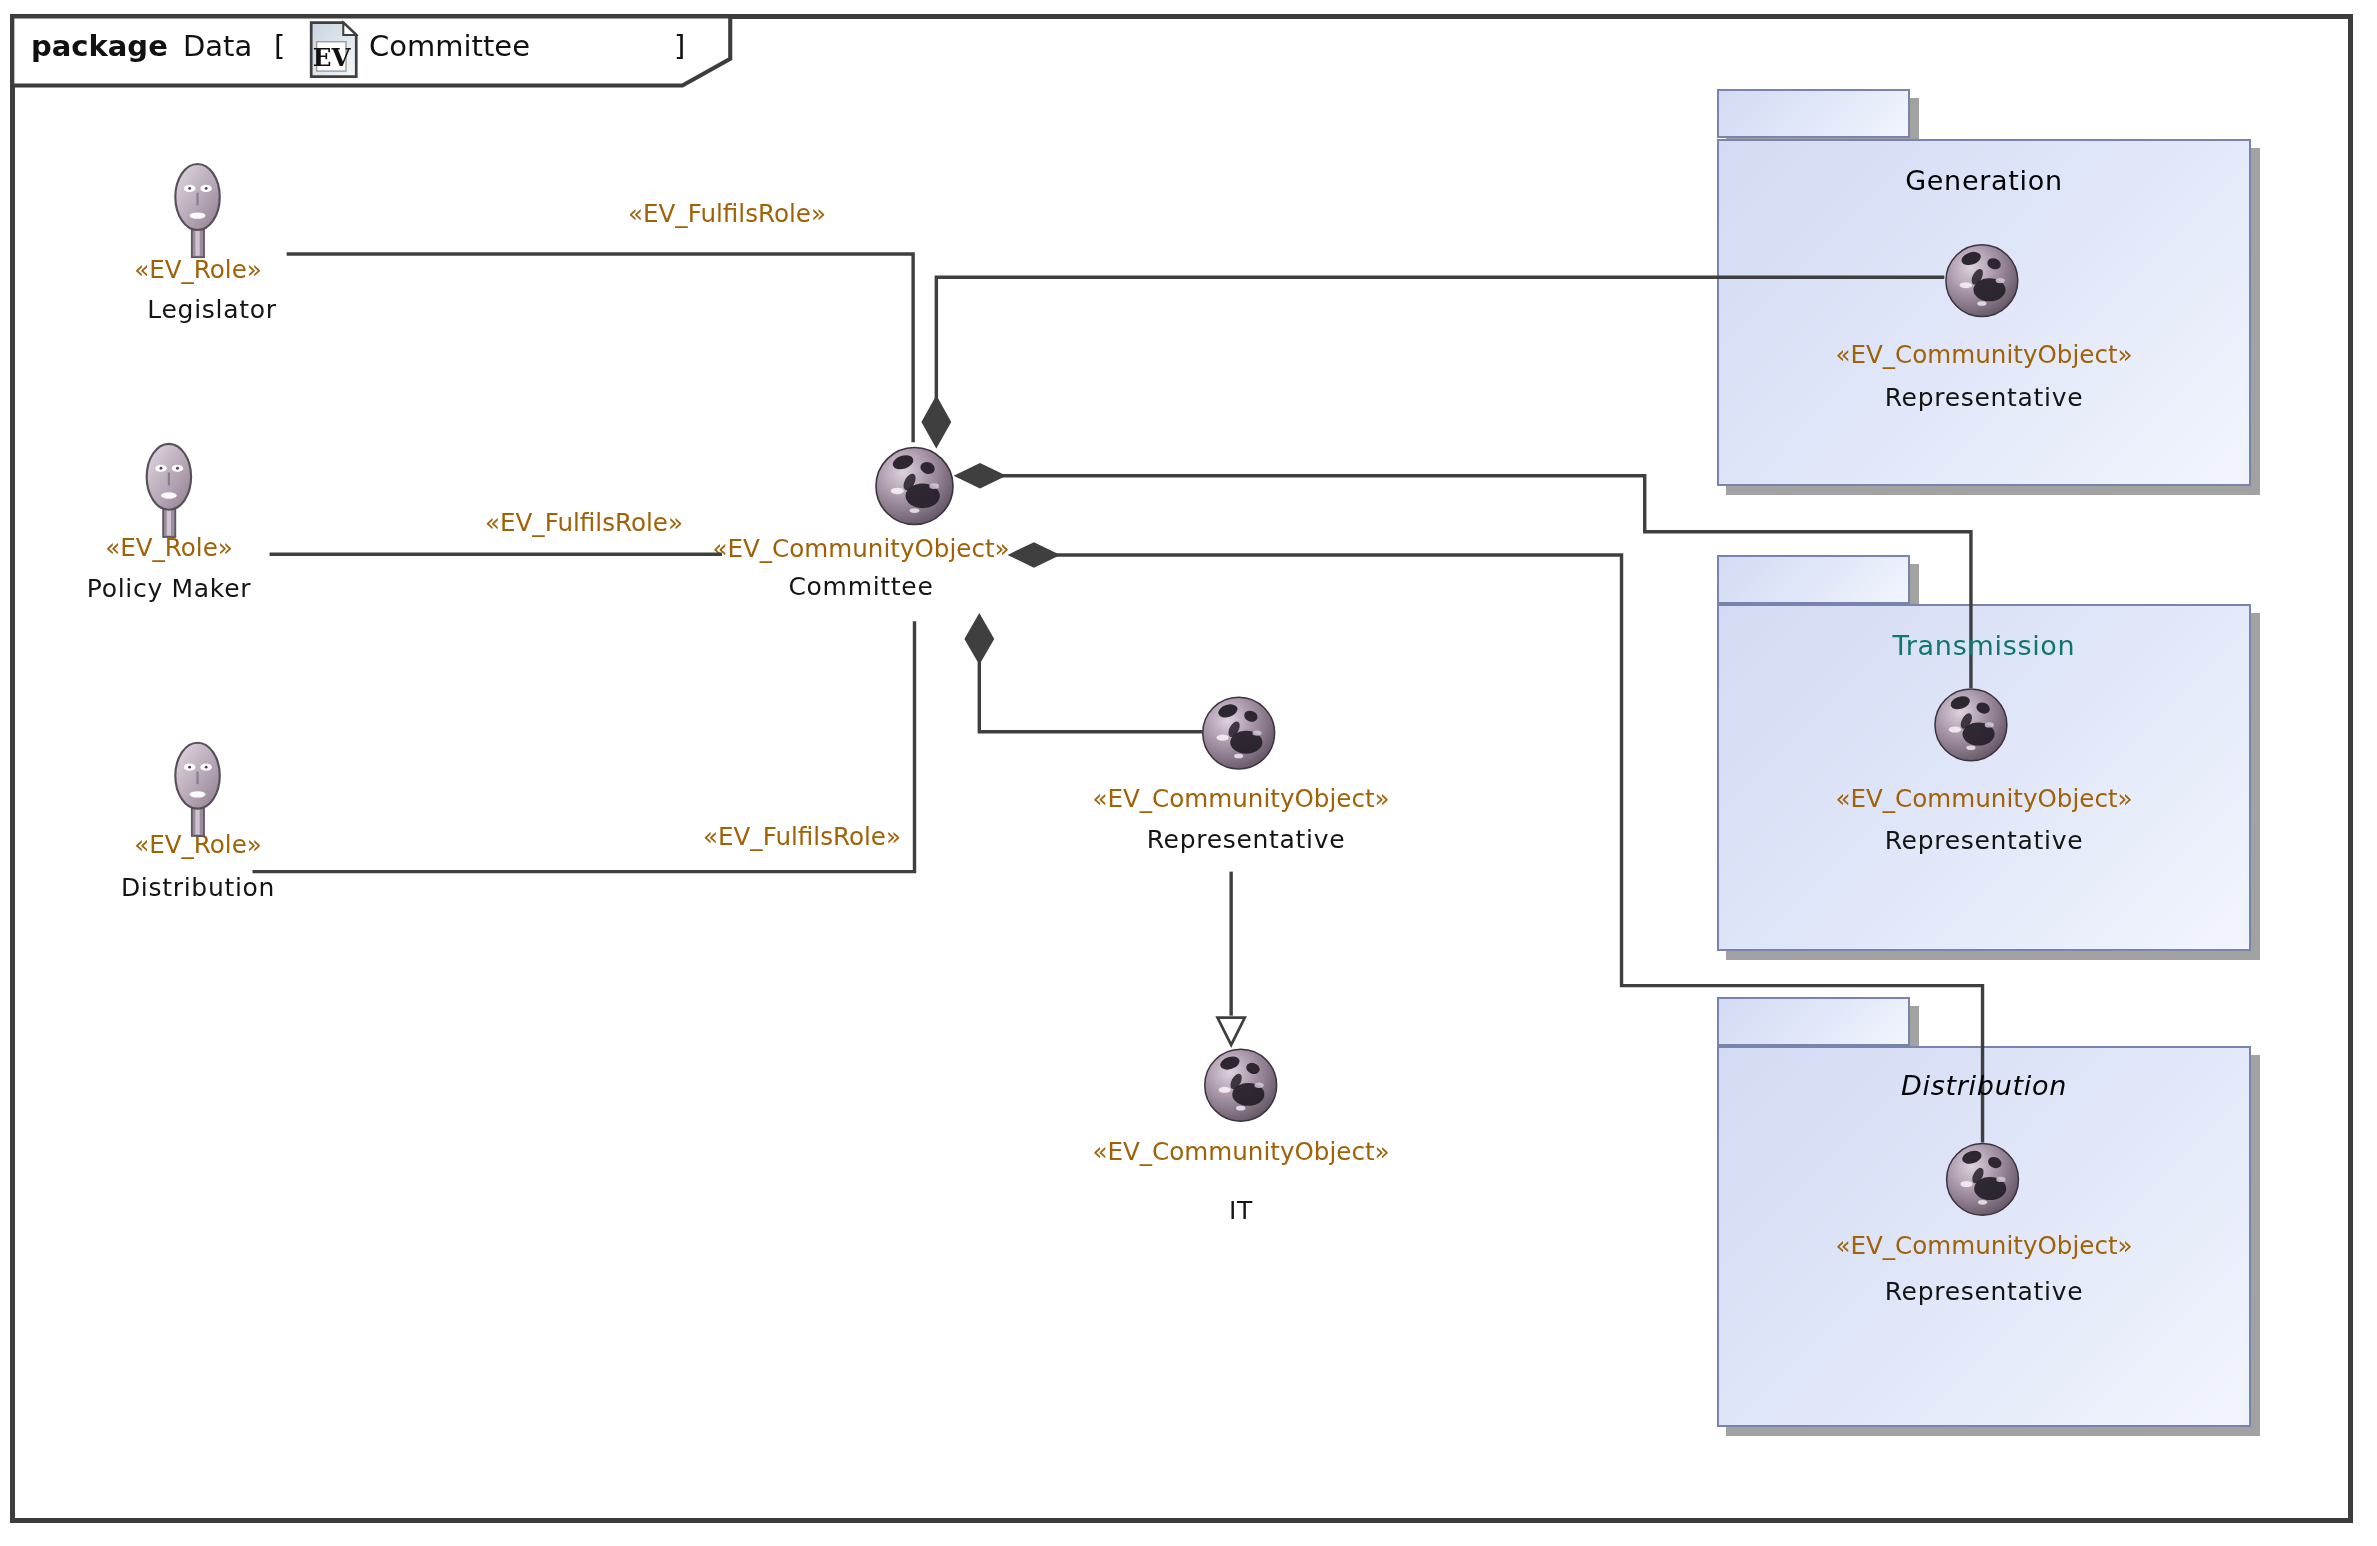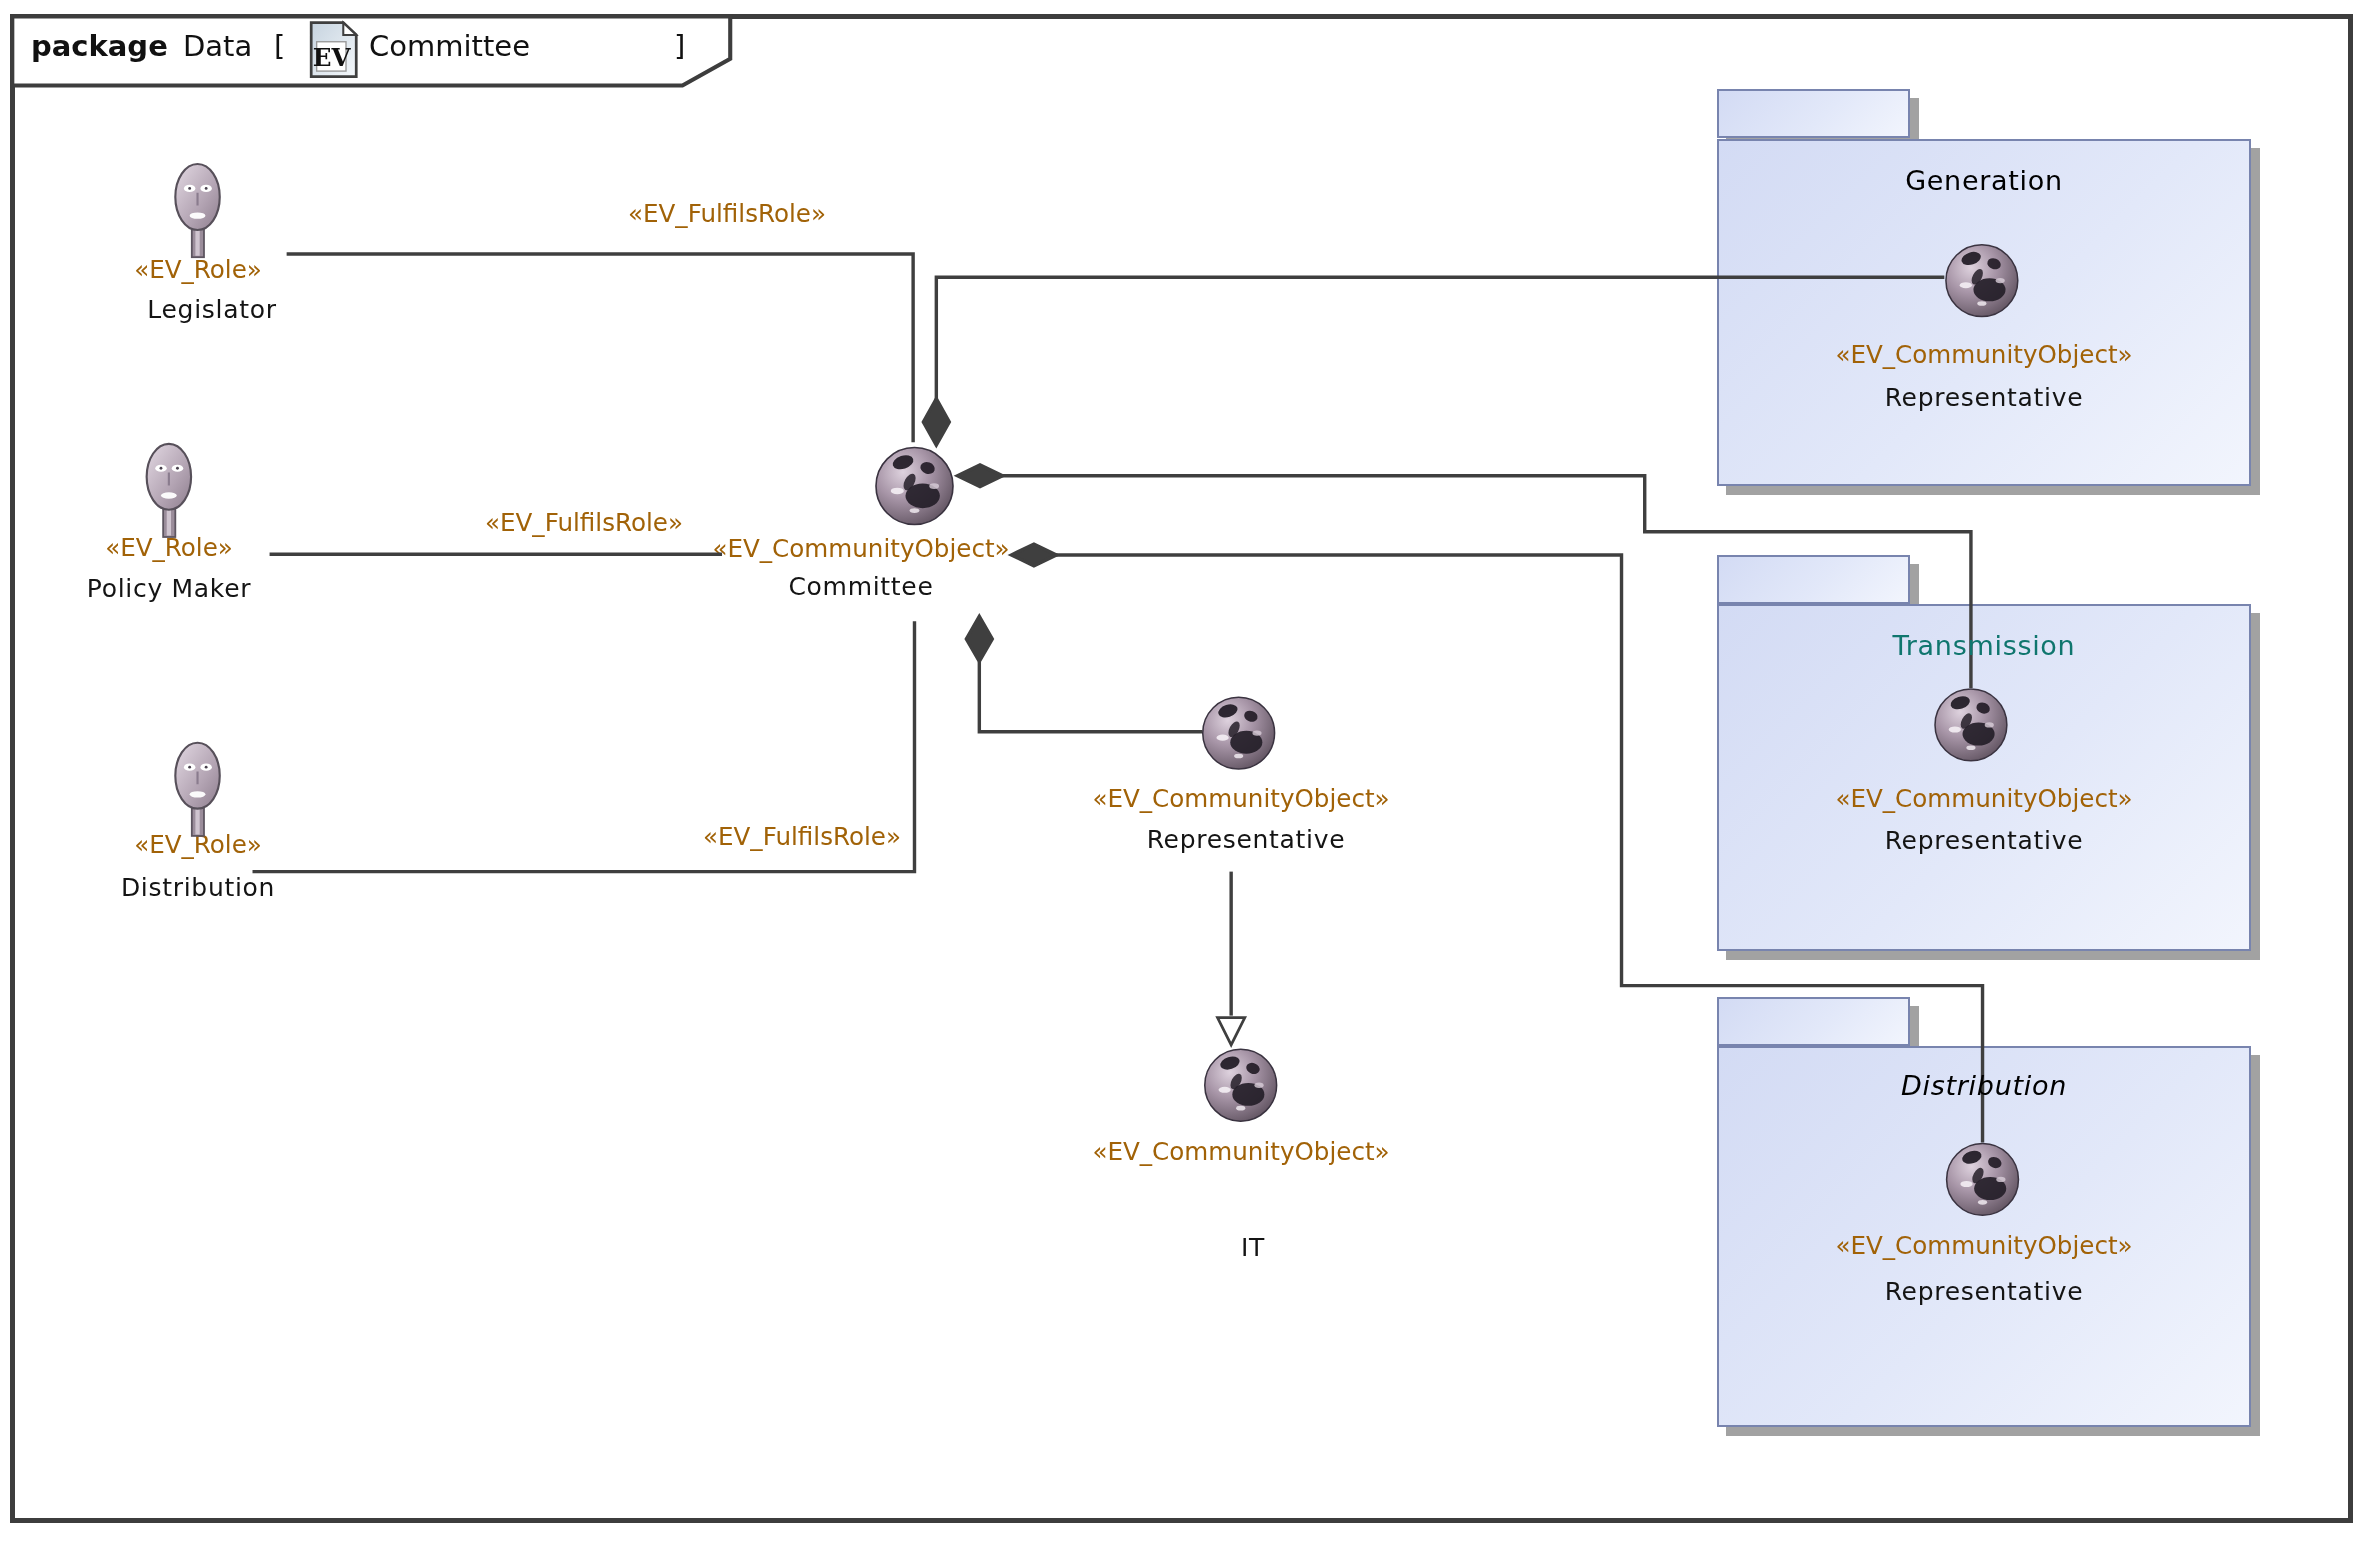--- a/index.html
+++ b/index.html
@@ -153,21 +153,21 @@
   <div class="lbl stereo" style="left:198px;top:830px;">«EV_Role»</div>
   <div class="lbl name" style="left:198px;top:873px;">Distribution</div>
 
   <div class="lbl stereo" style="left:861px;top:534px;">«EV_CommunityObject»</div>
   <div class="lbl name" style="left:861px;top:572px;">Committee</div>
 
   <div class="lbl stereo" style="left:1241px;top:784px;">«EV_CommunityObject»</div>
   <div class="lbl name" style="left:1246px;top:825px;">Representative</div>
 
   <div class="lbl stereo" style="left:1241px;top:1137px;">«EV_CommunityObject»</div>
-  <div class="lbl name" style="left:1241px;top:1233px;margin-left:12px;">IT</div>
+  <div class="lbl name" style="left:1241px;top:1196px;">IT</div>
 
   <div class="lbl stereo" style="left:727px;top:199px;">«EV_FulfilsRole»</div>
   <div class="lbl stereo" style="left:584px;top:508px;">«EV_FulfilsRole»</div>
   <div class="lbl stereo" style="left:802px;top:822px;">«EV_FulfilsRole»</div>
 
   <div class="lbl ptitle" style="left:1984px;top:165px;">Generation</div>
   <div class="lbl stereo" style="left:1984px;top:340px;">«EV_CommunityObject»</div>
   <div class="lbl name" style="left:1984px;top:383px;">Representative</div>
 
   <div class="lbl ptitle dim" style="left:1984px;top:630px;">Transmission</div>

